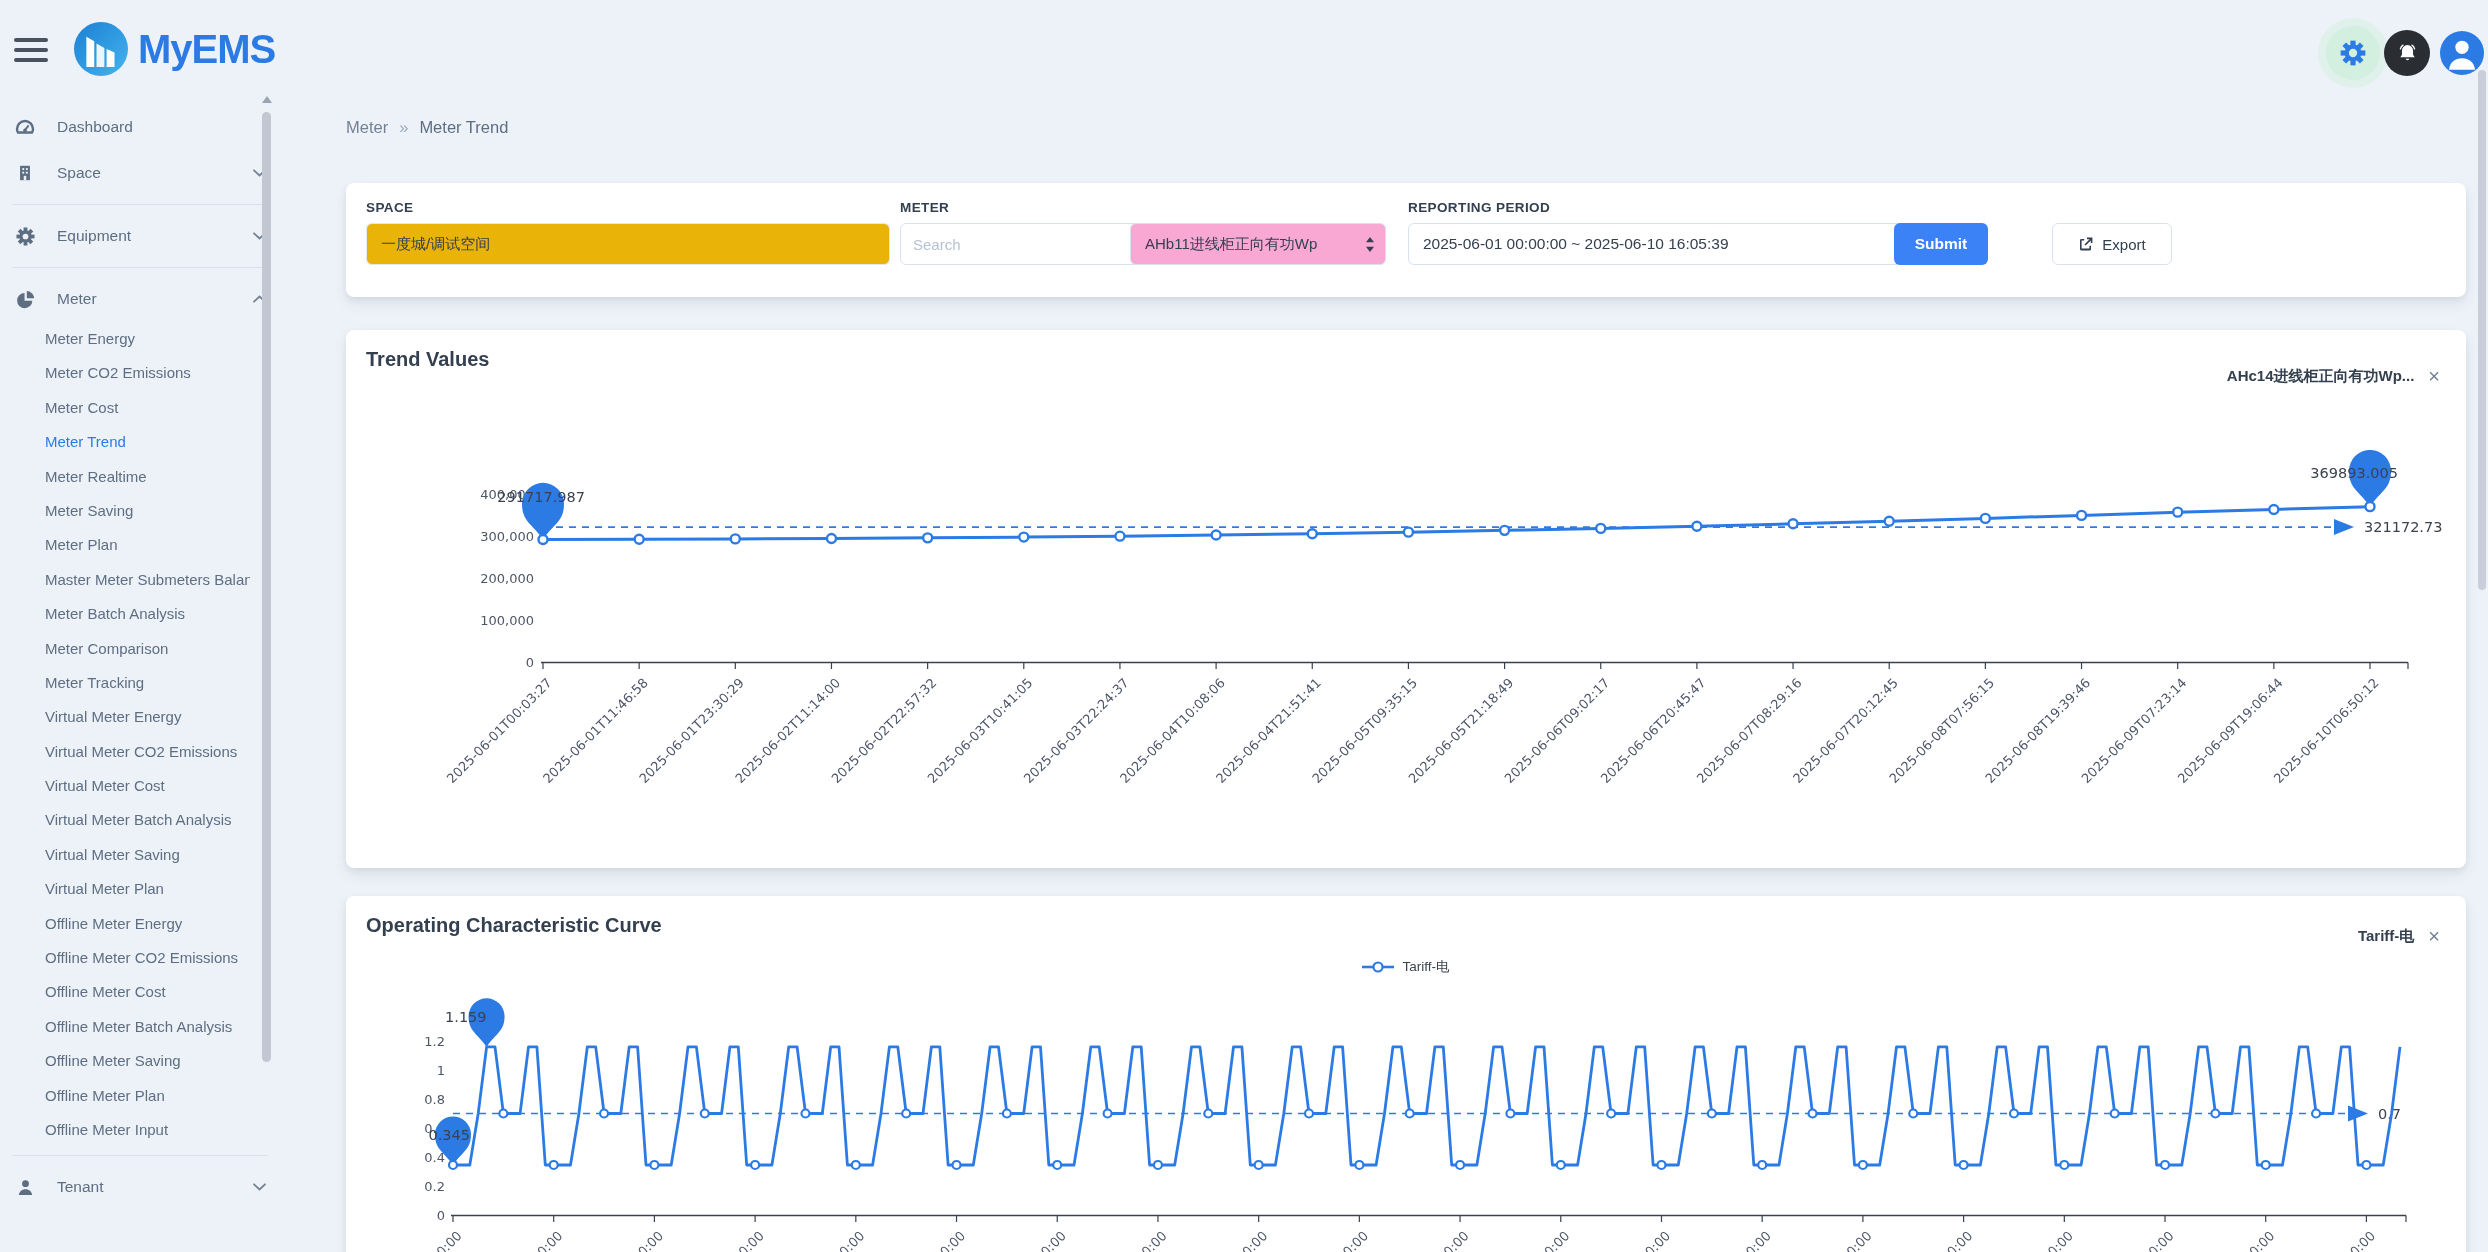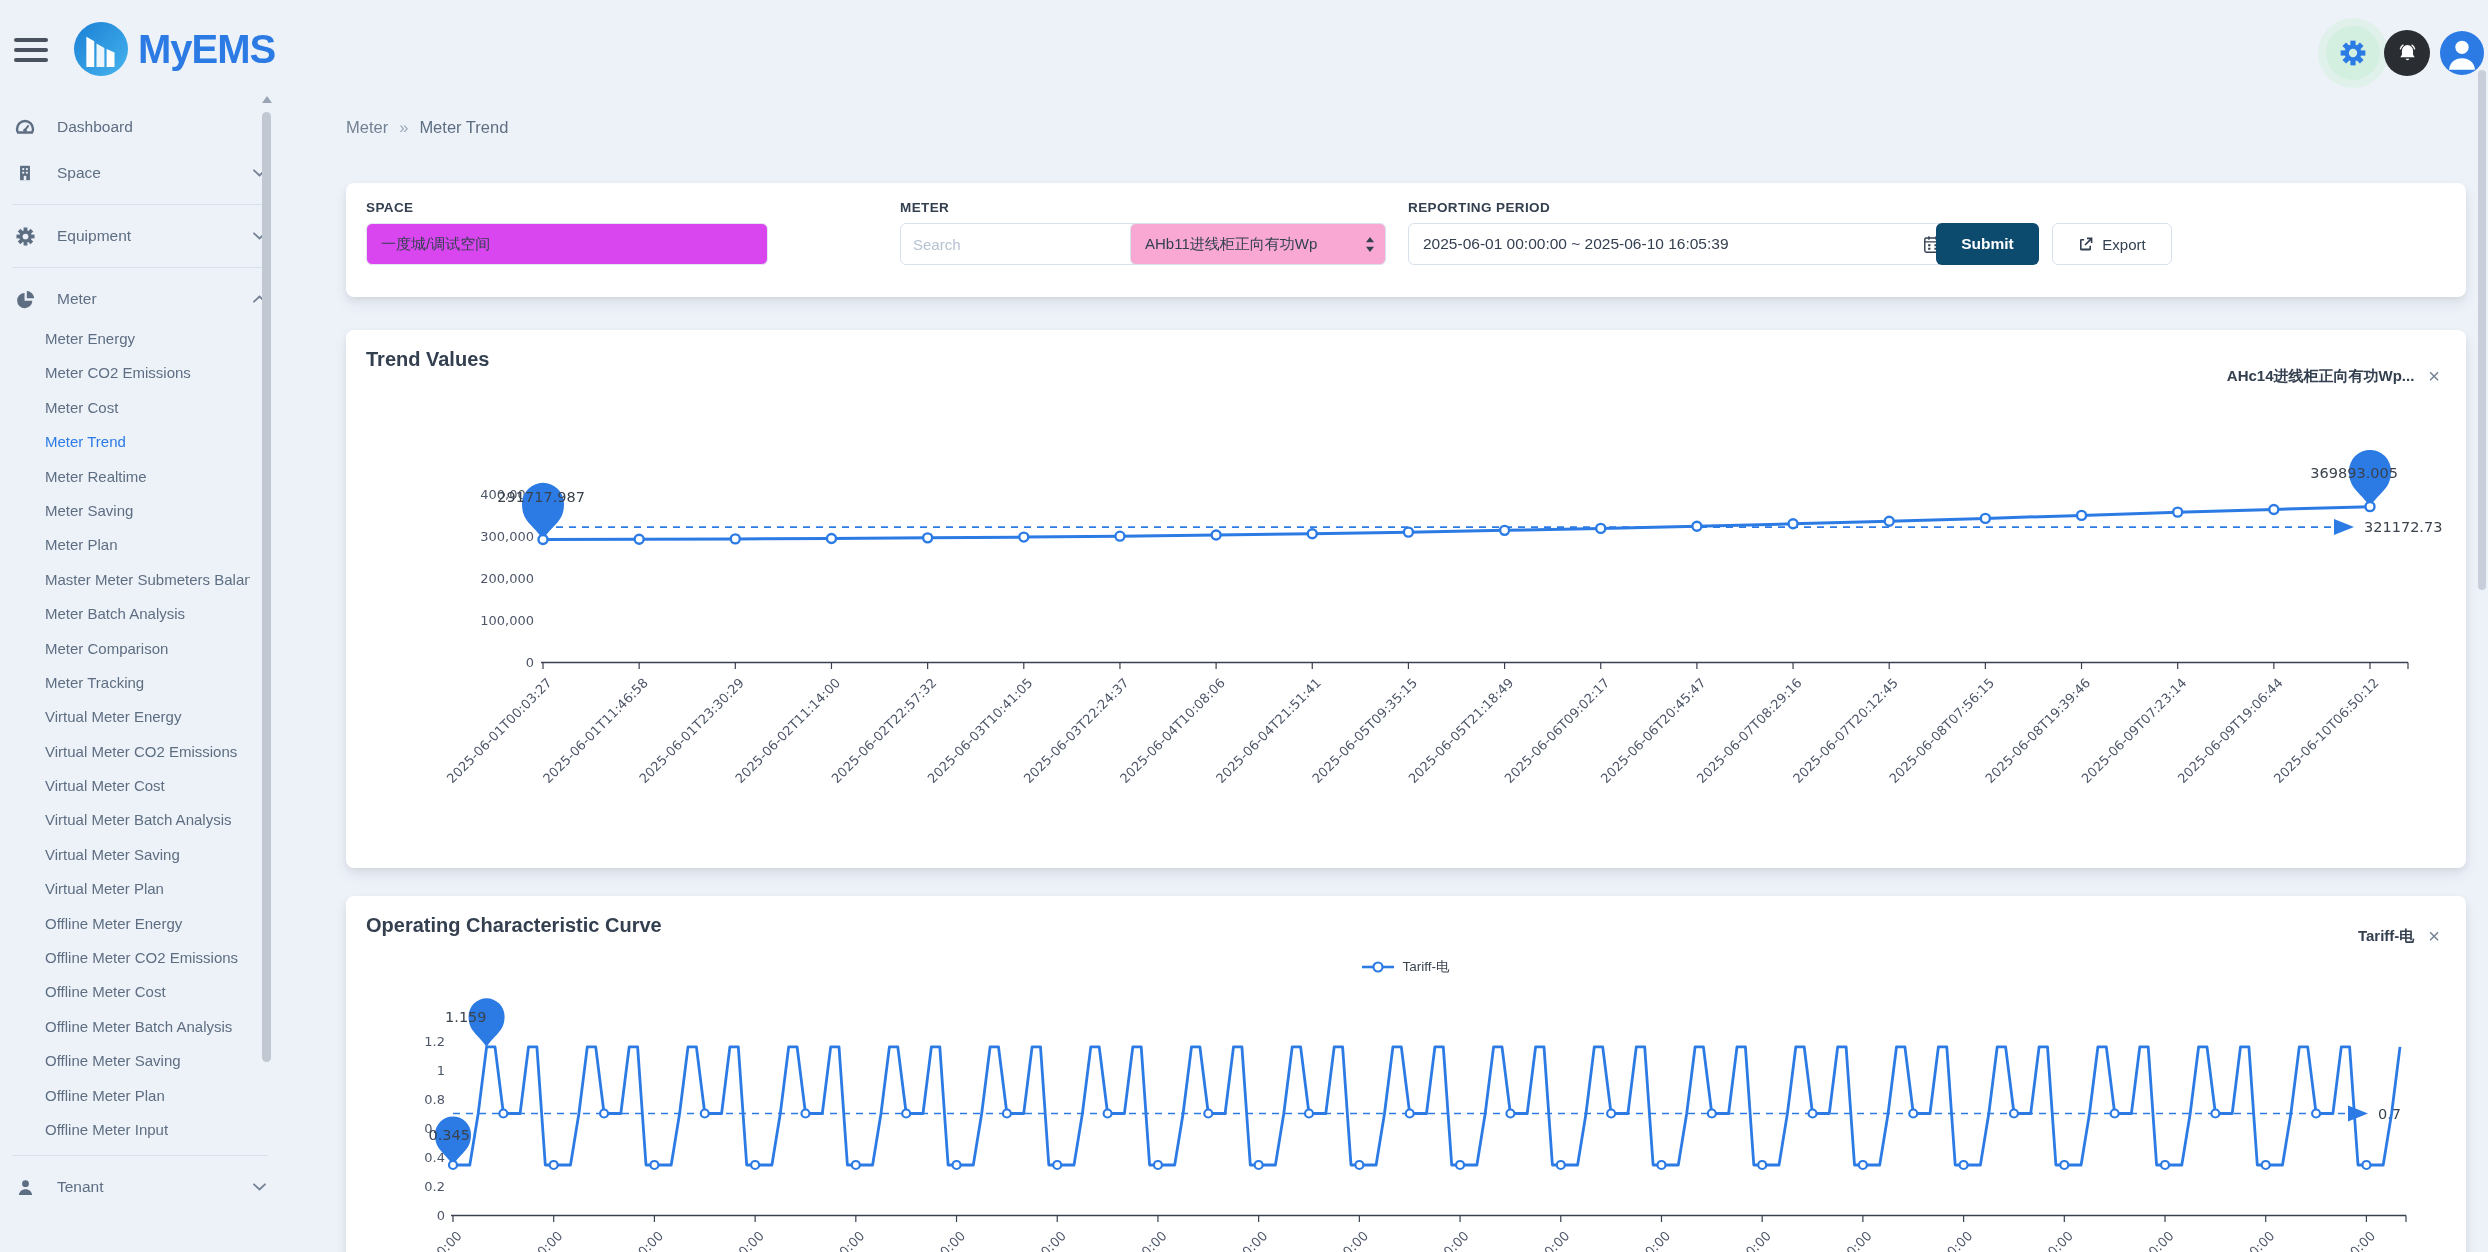--- a/index.html
+++ b/index.html
@@ -37,29 +37,29 @@
   #breadcrumb .bc-link{cursor:pointer}
   .card{position:absolute;left:346px;width:2120px;background:#fff;border-radius:8px;
         box-shadow:0 7px 14px rgba(65,69,88,.08),0 3px 6px rgba(0,0,0,.06)}
   #filter-card{top:183px;height:114px}
   #trend-card{top:330px;height:538px}
   #curve-card{top:896px;height:380px}
   
   .f-label{position:absolute;top:17px;font-size:13.5px;font-weight:700;color:#344050;letter-spacing:.4px}
   .f-box{position:absolute;top:40px;height:42px;box-sizing:border-box;border-radius:6px;
          display:flex;align-items:center;font-size:15px;color:#344050}
-  #space-input{left:20px;width:402px;background:#d946ef;border:1px solid #e2e8f2;padding:0 14px;cursor:pointer}
+  #space-input{left:20px;width:524px;background:#eab308;border:1px solid #e2e8f2;padding:0 14px;cursor:pointer}
   #meter-search{left:554px;width:256px;border:1px solid #d8e2ef;background:#fff;padding:0 12px;
                 font-size:15px;color:#344050;outline:none;font-family:"Liberation Sans",sans-serif;border-radius:6px}
   #meter-search::placeholder{color:#b6c2d2}
   #meter-select{left:784px;width:256px;border:1px solid #d8e2ef;background:#f9a8d4;padding:0 10px 0 14px;
                 justify-content:space-between;cursor:pointer}
   #period-input{left:1062px;width:554px;border:1px solid #d8e2ef;background:#fff;padding:0 19px 0 14px;
                 justify-content:space-between;cursor:pointer;font-size:15.5px}
-  #submit-btn{left:1590px;width:103px;background:#0c4a6e;border:none;color:#fff;font-weight:600;
+  #submit-btn{left:1548px;width:94px;background:#3b82f6;border:none;color:#fff;font-weight:600;
               font-size:15.5px;justify-content:center;cursor:pointer;font-family:"Liberation Sans",sans-serif}
   #export-btn{left:1706px;width:120px;background:#fff;border:1px solid #d8e2ef;gap:8px;
               justify-content:center;cursor:pointer;font-weight:500;font-family:"Liberation Sans",sans-serif}
   
   .card-title{position:absolute;left:20px;top:18px;font-size:20px;font-weight:600;color:#344050}
   .chart-tab{position:absolute;right:26px;display:flex;align-items:center;gap:14px}
   .chart-tab .tab-label{font-size:15px;font-weight:600;color:#344050;cursor:pointer}
   .chart-tab .tab-close{font-size:20px;color:#748194;cursor:pointer;line-height:1}
   #trend-tab{top:36px}
   #curve-tab{top:30px}

